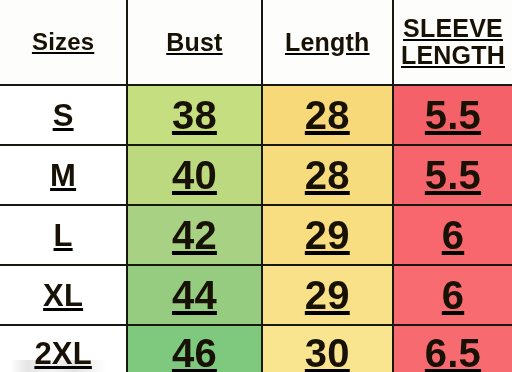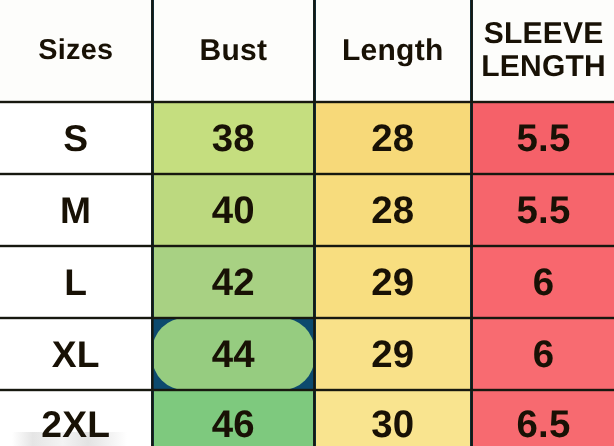--- a/index.html
+++ b/index.html
@@ -12,21 +12,22 @@
     height: 372px;
     overflow: hidden;
     font-family: "Liberation Sans", sans-serif;
   }
 
   #size-chart {
     position: relative;
     width: 512px;
     height: 372px;
     overflow: hidden;
-    background: #0c4a6e;
+    background: #c4b5fd;
+    text-decoration: underline;
   }
 
   .chart-table {
     border-collapse: collapse;
     table-layout: fixed;
     width: 512px;
   }
 
   .chart-table td {
     padding: 0;
@@ -63,21 +64,21 @@
     border-right: none;
     font-size: 25px;
     padding: 0 4px;
   }
   .head-sleeve-l1,
   .head-sleeve-l2 { display: block; }
 
   
   .body-row td {
     height: 58px;
-    font-size: 32px;
+    font-size: 40px;
     line-height: 1;
   }
   .body-row td.col-size {
     background: #ffffff;
     border-left: none;
     font-size: 31px;
   }
   .body-row td.col-sleeve {
     border-right: none;
     text-align: center;
@@ -146,21 +147,21 @@
 
       <tr class="body-row row-l">
         <td class="col-size" style="background: rgb(255, 255, 255); border-color: rgb(23, 24, 15); color: rgb(24, 17, 5);">L</td>
         <td class="col-bust" style="background: rgb(168, 209, 131); border-color: rgb(23, 24, 15); color: rgb(24, 17, 5); text-align: center;">42</td>
         <td class="col-length" style="background: rgb(248, 222, 128); border-color: rgb(23, 24, 15); color: rgb(24, 17, 5);">29</td>
         <td class="col-sleeve" style="background: rgb(248, 103, 110); border-color: rgb(23, 24, 15); color: rgb(24, 17, 5);">6</td>
       </tr>
 
       <tr class="body-row row-xl">
         <td class="col-size" style="background: rgb(255, 255, 255); border-color: rgb(23, 24, 15); color: rgb(24, 17, 5);">XL</td>
-        <td class="col-bust" style="background: rgb(150, 204, 128); border-color: rgb(23, 24, 15); color: rgb(24, 17, 5); border-radius: 27px;">44</td>
+        <td class="col-bust" style="background: rgb(150, 204, 128); border-color: rgb(23, 24, 15); color: rgb(24, 17, 5);">44</td>
         <td class="col-length" style="background: rgb(249, 225, 137); border-color: rgb(23, 24, 15); color: rgb(24, 17, 5);">29</td>
         <td class="col-sleeve" style="background: rgb(248, 107, 113); border-color: rgb(23, 24, 15); color: rgb(24, 17, 5);">6</td>
       </tr>
 
       <tr class="body-row row-2xl">
         <td class="col-size" style="background: rgb(255, 255, 255); border-color: rgb(23, 24, 15); color: rgb(24, 17, 5);">2XL</td>
         <td class="col-bust" style="background: rgb(126, 201, 126); border-color: rgb(23, 24, 15); color: rgb(24, 17, 5);">46</td>
         <td class="col-length" style="background: rgb(249, 228, 143); border-color: rgb(23, 24, 15); color: rgb(24, 17, 5);">30</td>
         <td class="col-sleeve" style="background: rgb(247, 106, 112); border-color: rgb(23, 24, 15); color: rgb(24, 17, 5);">6.5</td>
       </tr>

